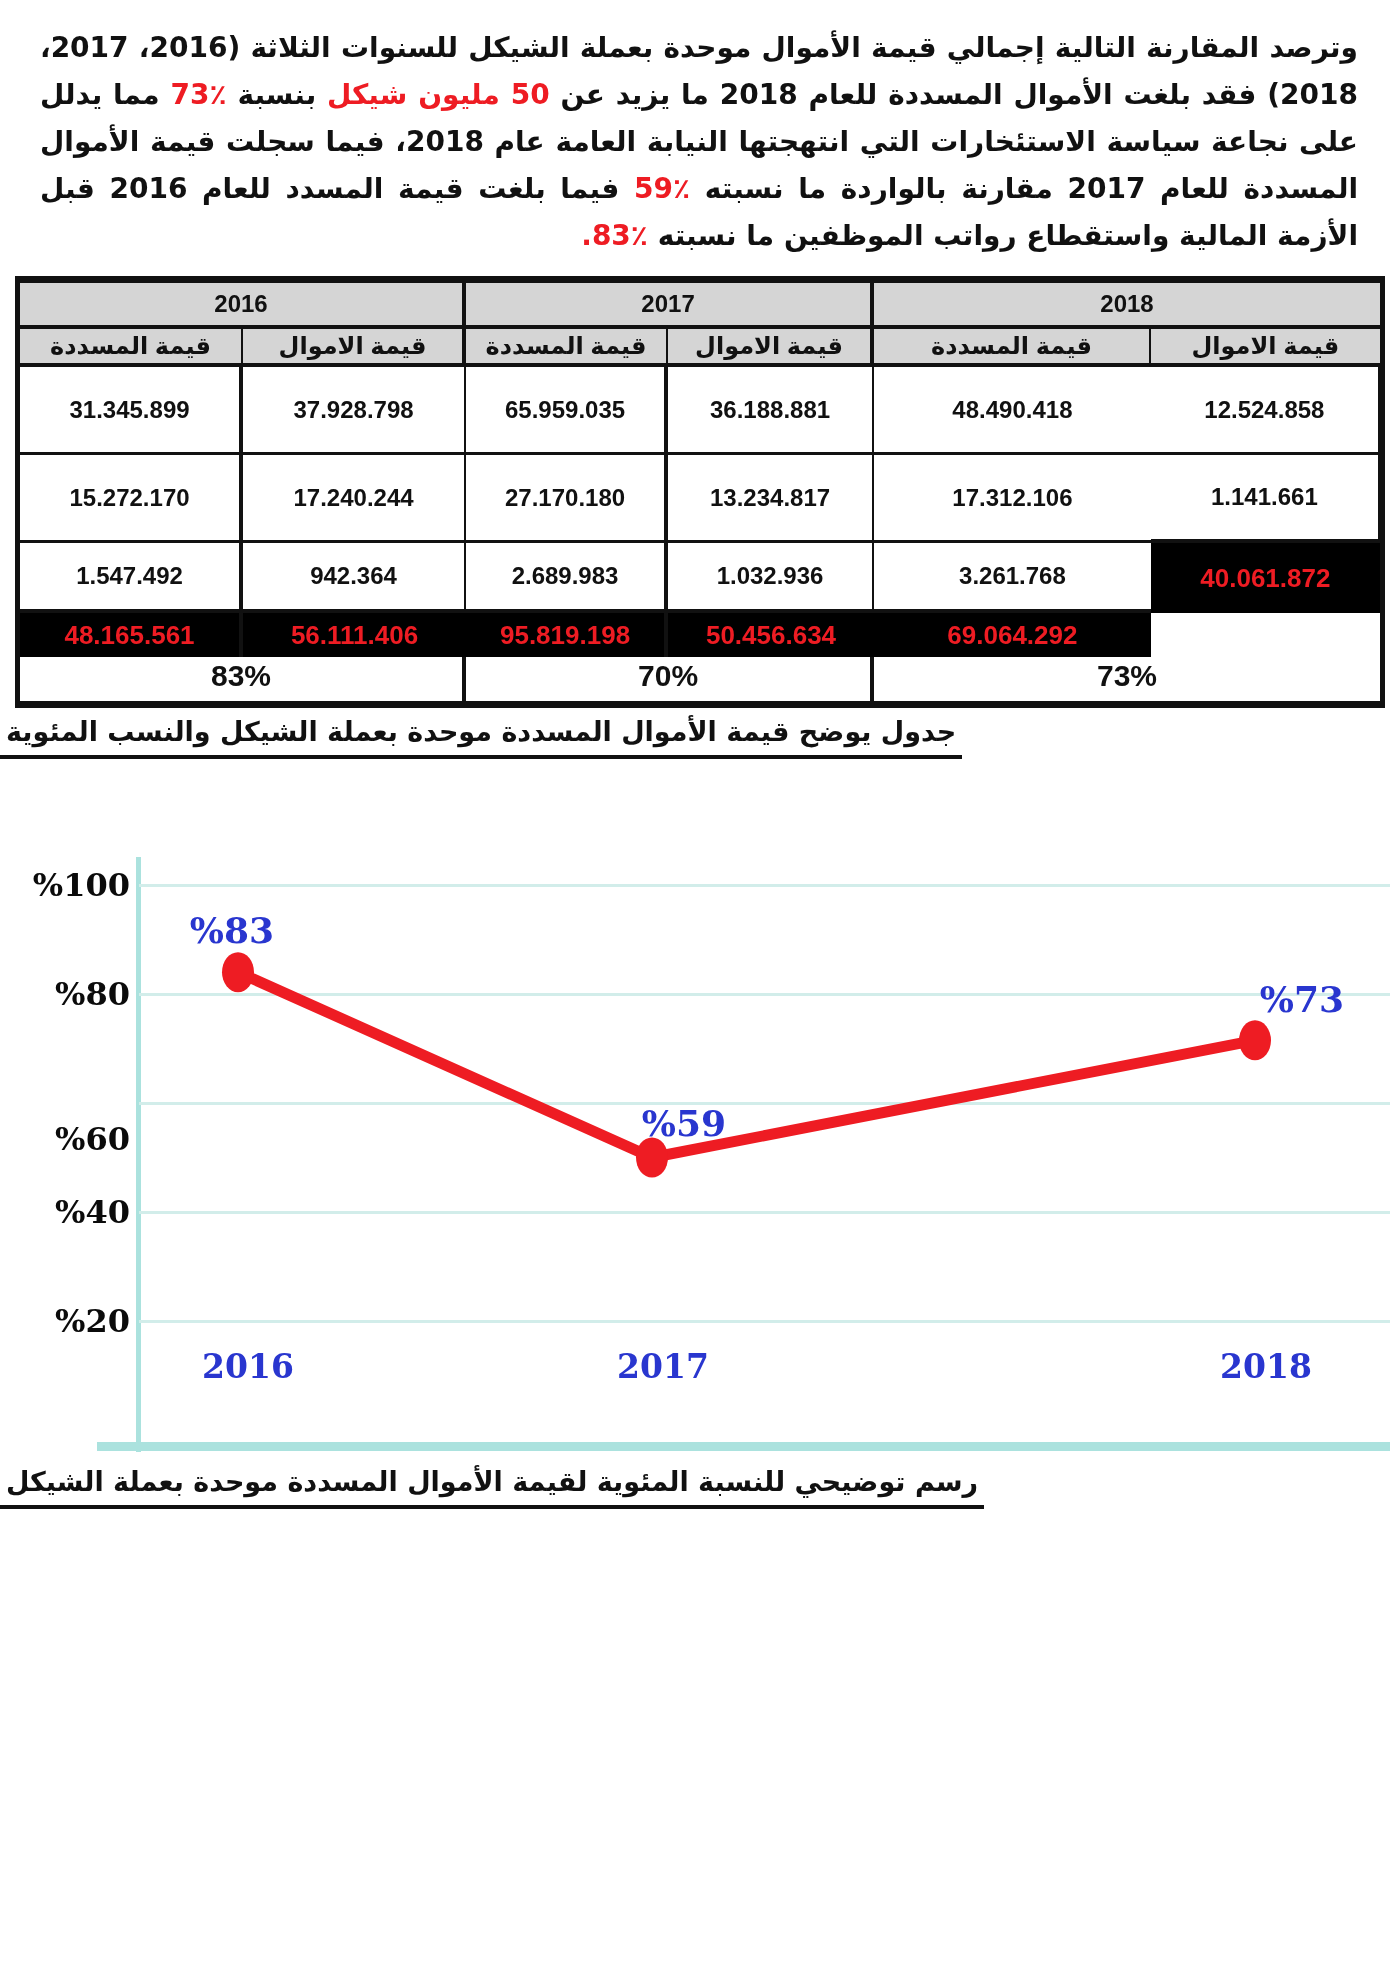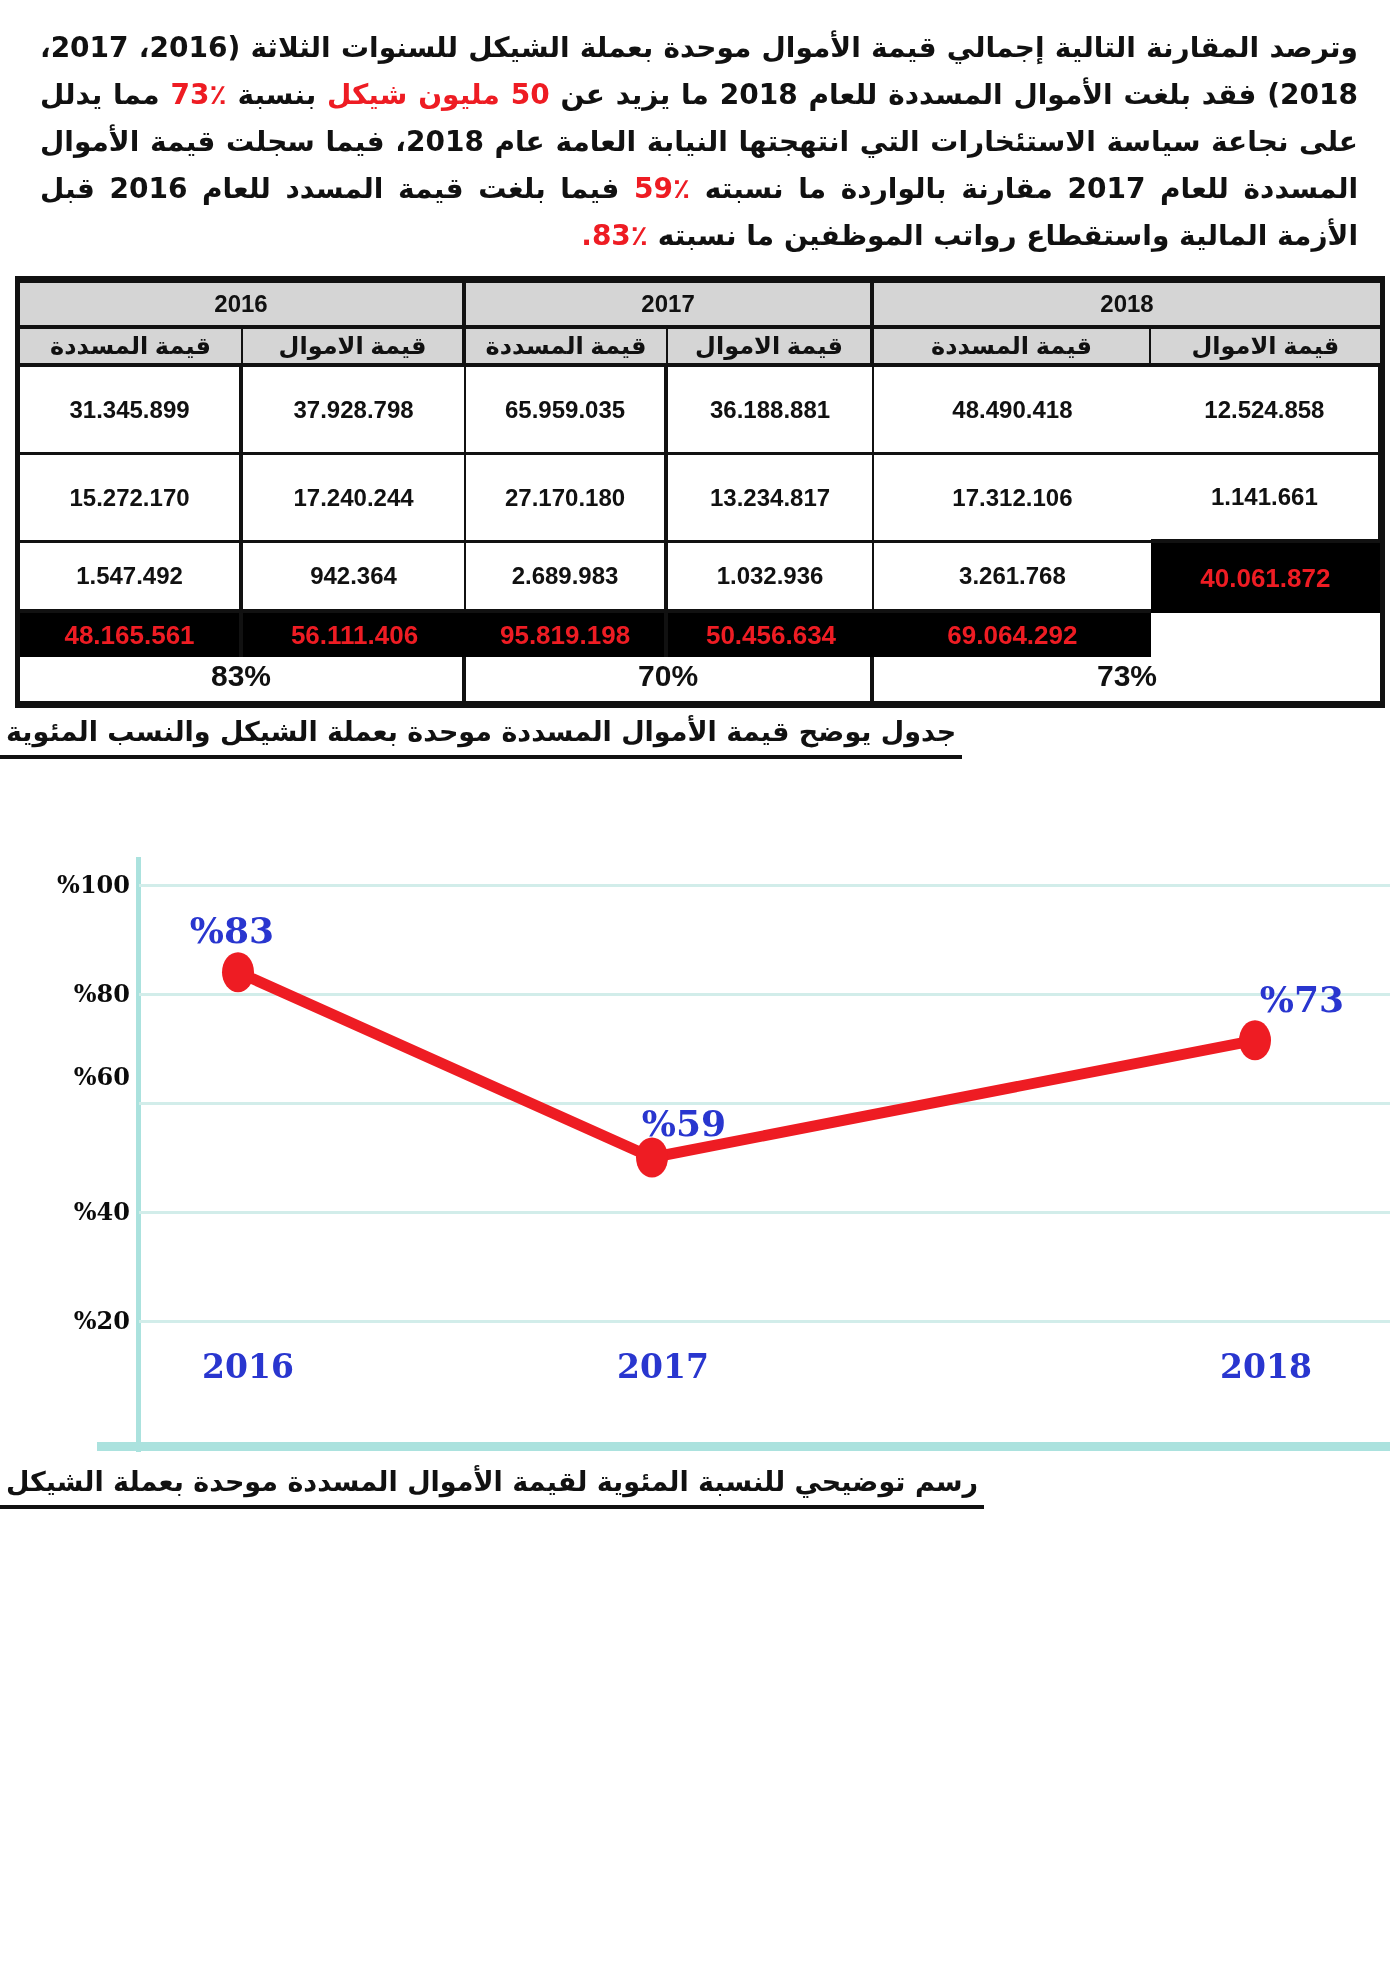--- a/index.html
+++ b/index.html
@@ -44,21 +44,21 @@
   .tbl-cap{top:716px;}
   .chart-cap{top:1466px;}
   .cap-inner{display:inline-block;font-weight:700;font-size:27px;
              border-bottom:4px solid #111;padding:0 6px 8px 6px;}
 
   
   .axis-y{position:absolute;left:136px;top:857px;width:5px;height:595px;background:var(--c-axis);}
   .axis-x{position:absolute;left:97px;top:1442px;width:1293px;height:9px;background:var(--c-axis);}
   .gridline{position:absolute;left:139px;width:1251px;height:3px;background:var(--c-grid);}
   .ytick{position:absolute;left:30px;width:100px;height:34px;line-height:34px;text-align:right;
-         font-family:"DejaVu Serif",serif;font-weight:700;font-size:24px;color:#0b0b0b;}
+         font-family:"DejaVu Serif",serif;font-weight:700;font-size:32px;color:#0b0b0b;}
   #trend-svg{position:absolute;left:139px;top:858px;width:1250px;height:592px;overflow:visible;}
   .pt-label{position:absolute;transform:translate(-50%,-50%);
             font-family:"DejaVu Serif",serif;font-weight:700;font-size:36px;color:var(--c-blue);white-space:nowrap;}
   .x-label{position:absolute;transform:translate(-50%,-50%);
            font-family:"DejaVu Serif",serif;font-weight:700;font-size:33px;color:var(--c-blue);white-space:nowrap;}
 
   
   .page-badge{position:absolute;left:27px;top:1905px;width:41px;height:38px;border-radius:9px;
               background:var(--c-yellow);display:flex;align-items:center;justify-content:center;
               font-family:"Liberation Sans","DejaVu Sans",sans-serif;font-weight:700;font-size:27px;color:#111;}
@@ -122,21 +122,21 @@
 
   <div class="axis-y"></div>
   <div class="gridline" style="top:884px;"></div>
   <div class="gridline" style="top:993px;"></div>
   <div class="gridline" style="top:1102px;"></div>
   <div class="gridline" style="top:1211px;"></div>
   <div class="gridline" style="top:1320px;"></div>
 
   <div class="ytick" style="top:868px;">%100</div>
   <div class="ytick" style="top:977px;">%80</div>
-  <div class="ytick" style="top:1060px;">%60</div>
+  <div class="ytick" style="top:1122px;">%60</div>
   <div class="ytick" style="top:1195px;">%40</div>
   <div class="ytick" style="top:1304px;">%20</div>
 
   <svg id="trend-svg" viewBox="0 0 1250 592" xmlns="http://www.w3.org/2000/svg">
       <polyline points="99,114.2 513,299.5 1116,182.32500000000002" fill="none" stroke="#ee1c23" stroke-width="11" stroke-linecap="round" stroke-linejoin="round"></polyline>
       <ellipse cx="99" cy="114.2" rx="16" ry="20" fill="#ee1c23"></ellipse>
       <ellipse cx="513" cy="299.5" rx="16" ry="20" fill="#ee1c23"></ellipse>
       <ellipse cx="1116" cy="182.32500000000002" rx="16" ry="20" fill="#ee1c23"></ellipse>
     </svg>
 

